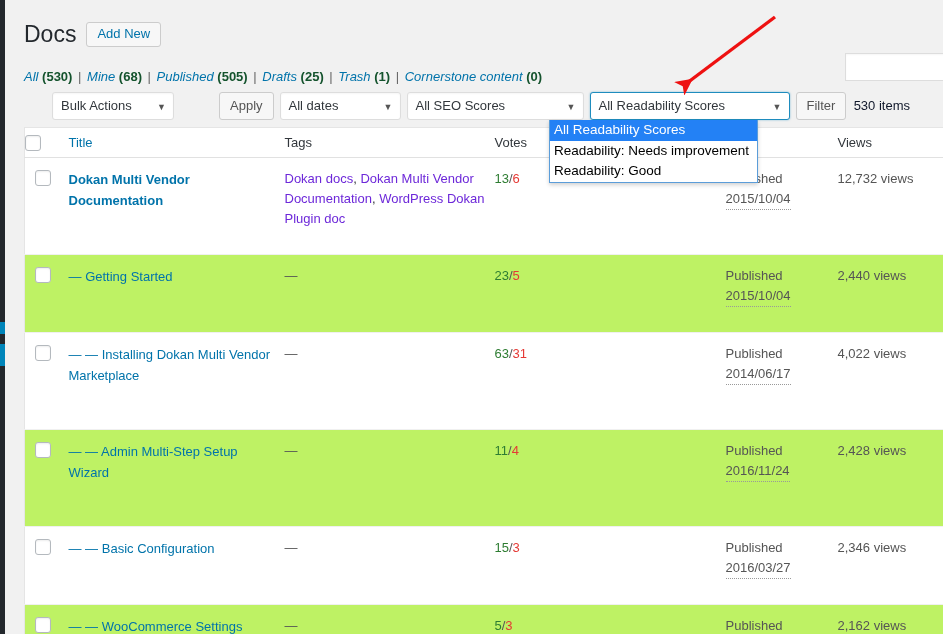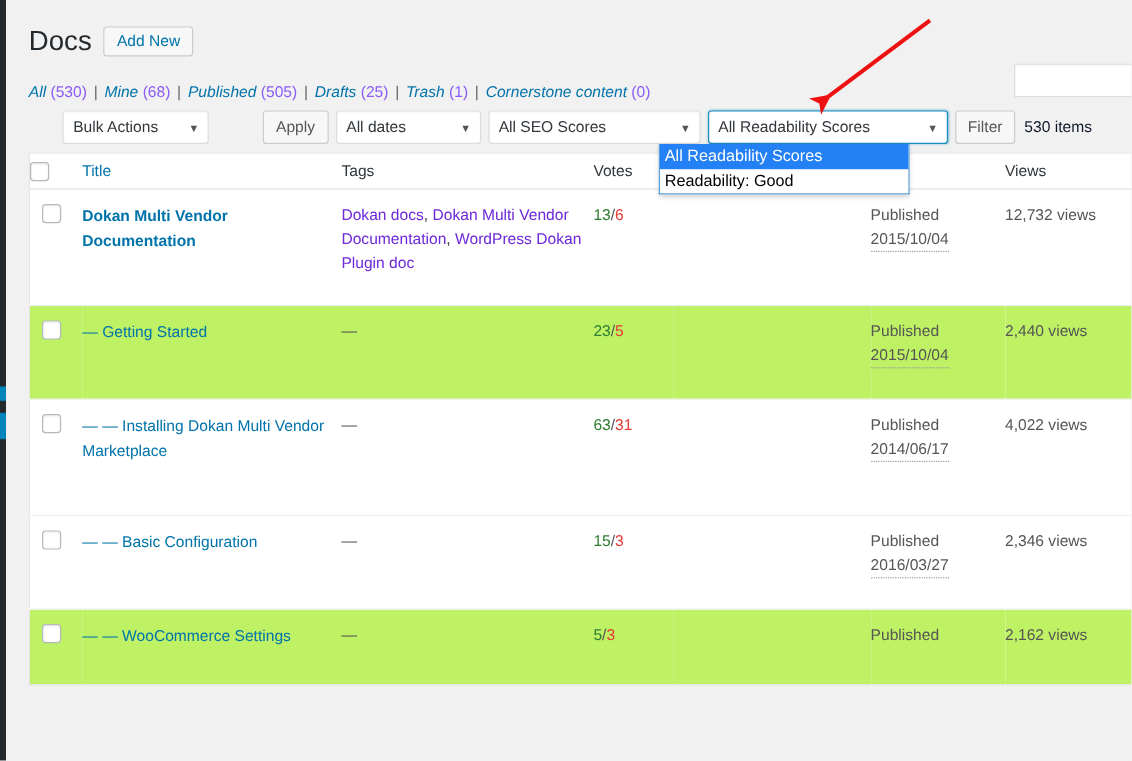--- a/index.html
+++ b/index.html
@@ -110,21 +110,21 @@
     color: #555;
     white-space: nowrap;
   }
   .subsubsub li { display: inline; }
   .subsubsub a {
     color: #0073aa;
     text-decoration: none;
     cursor: pointer;
     font-style: italic;
   }
-  .subsubsub .count { color: #8b5cf6; }
+  .subsubsub .count { color: #14532d; font-weight: bold; }
   .subsubsub .sep { color: #666; padding: 0 2px; }
 
   
   .tablenav {
     position: absolute;
     left: 19px;
     top: 92px;
     height: 30px;
     width: 900px;
     padding-left: 28px;
@@ -476,20 +476,39 @@
             <span class="votes-up">63</span><span class="votes-sep">/</span><span class="votes-down">31</span>
           </td>
           <td></td>
           <td class="date-cell">
             <span class="dline">Published</span>
             <span class="dval">2014/06/17</span>
           </td>
           <td class="views-cell">4,022 views</td>
         </tr>
 
+        <tr class="alt" style="height:97px;">
+          <td class="cb">
+            <span class="checkbox"></span>
+          </td>
+          <td>
+            <span class="dash-prefix">— —</span>
+            <a class="row-title child">Admin Multi-Step Setup Wizard</a>
+          </td>
+          <td class="tags-cell muted-dash">—</td>
+          <td>
+            <span class="votes-up">11</span><span class="votes-sep">/</span><span class="votes-down">4</span>
+          </td>
+          <td></td>
+          <td class="date-cell">
+            <span class="dline">Published</span>
+            <span class="dval">2016/11/24</span>
+          </td>
+          <td class="views-cell">2,428 views</td>
+        </tr>
 
         <tr class="white" style="height:78px;">
           <td class="cb">
             <span class="checkbox"></span>
           </td>
           <td>
             <span class="dash-prefix">— —</span>
             <a class="row-title child">Basic Configuration</a>
           </td>
           <td class="tags-cell muted-dash">—</td>
@@ -522,20 +541,21 @@
             <span class="dval"></span>
           </td>
           <td class="views-cell">2,162 views</td>
         </tr>
 
       </tbody>
     </table>
 
     <div class="dropdown-panel">
       <div class="dropdown-option selected">All Readability Scores</div>
+      <div class="dropdown-option">Readability: Needs improvement</div>
       <div class="dropdown-option">Readability: Good</div>
     </div>
 
     <svg class="arrow-svg" viewBox="0 0 170 95">
       <defs>
         <marker id="arrowhead" markerWidth="5" markerHeight="5" refX="3.6" refY="2.5" orient="auto">
           <path d="M5,0 L0,2.5 L5,5 L3.7,2.5 Z" fill="#ee1111"></path>
         </marker>
       </defs>
       <line x1="120" y1="12" x2="28" y2="81" stroke="#ee1111" stroke-width="3.4" stroke-linecap="butt" marker-end="url(#arrowhead)"></line>

